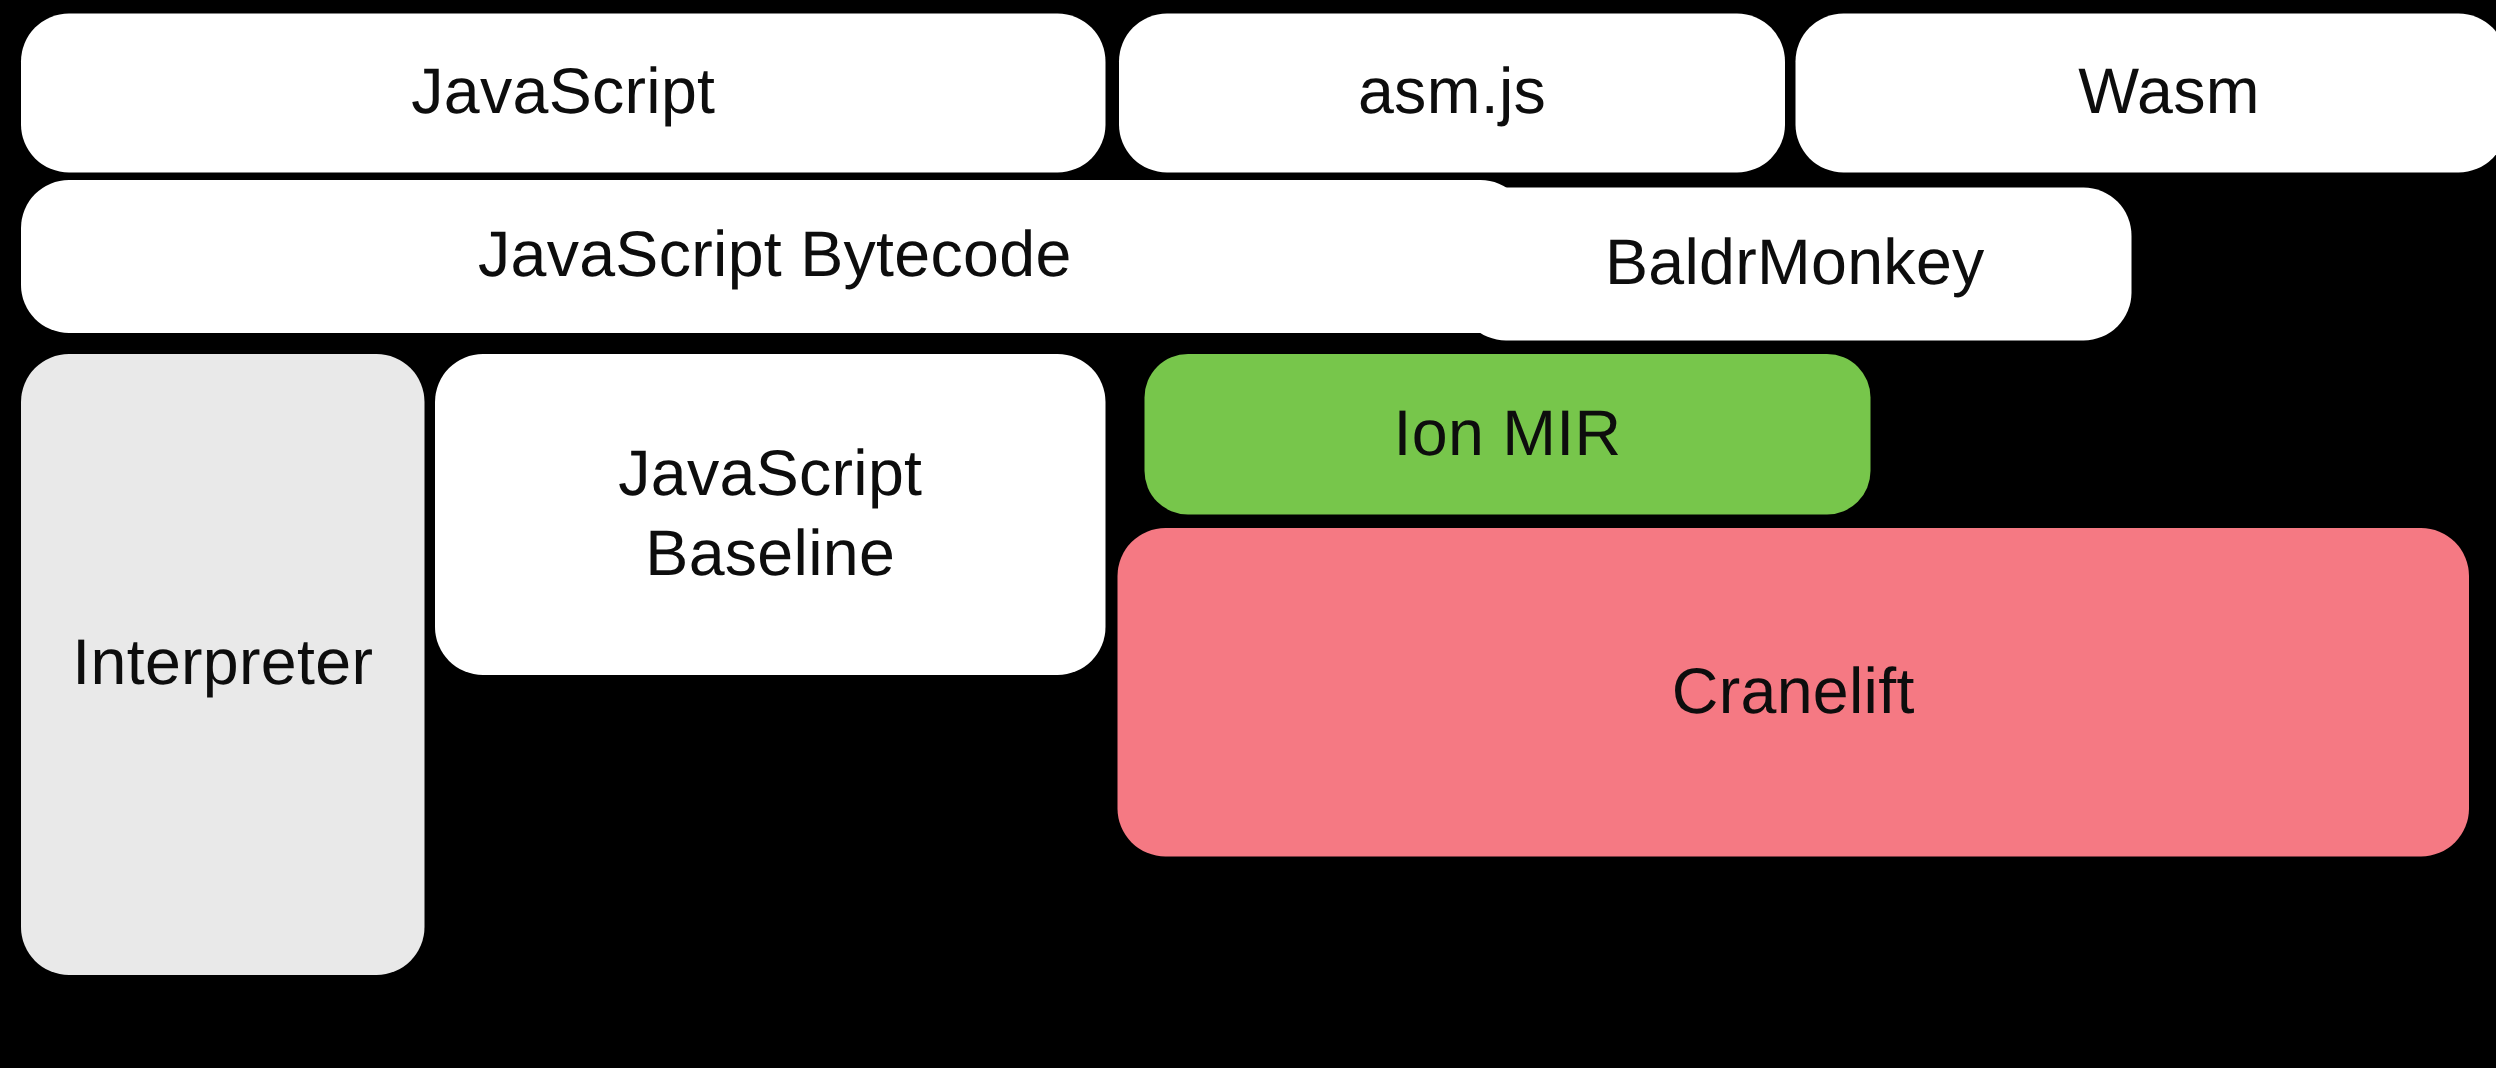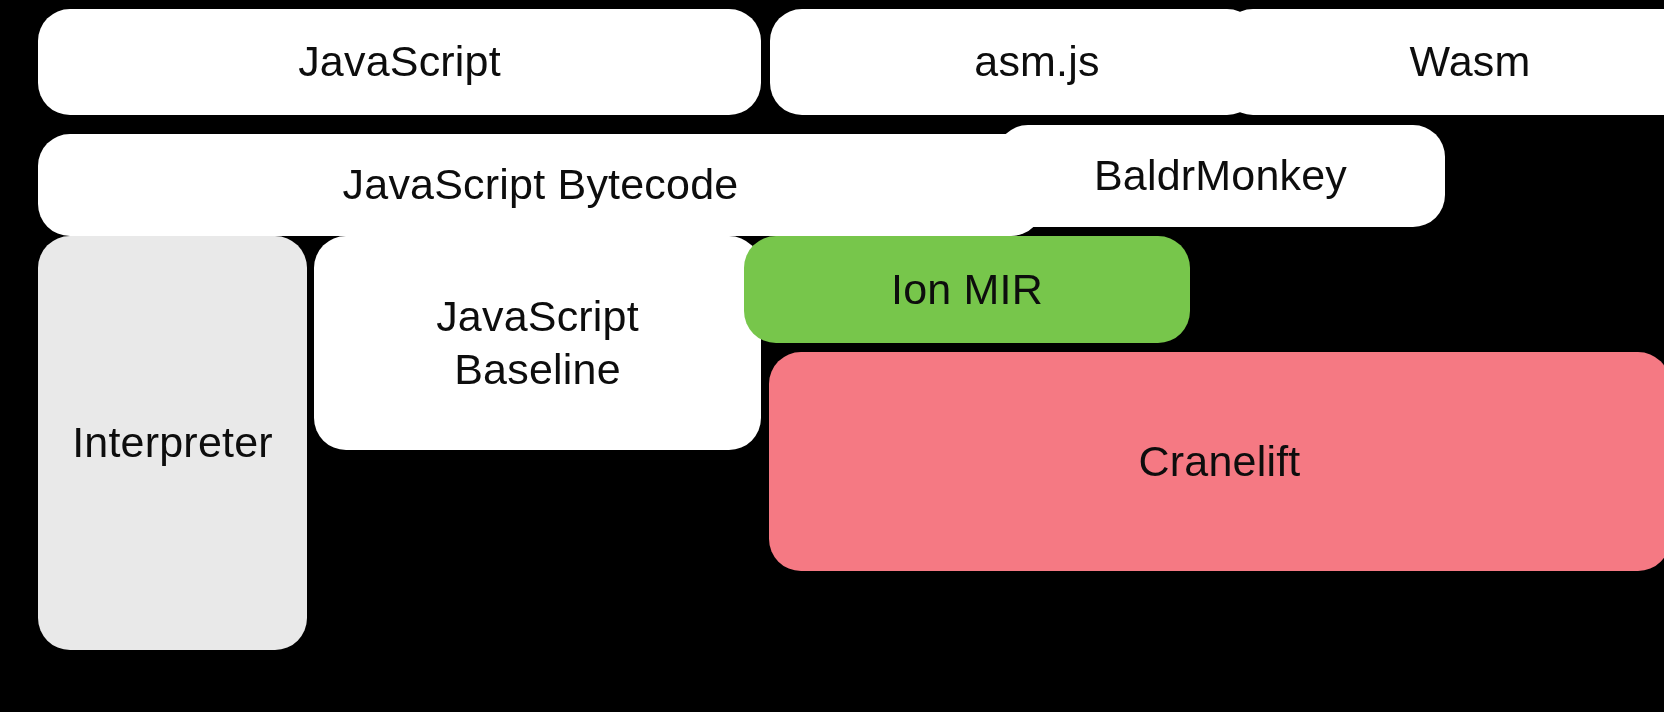--- a/index.html
+++ b/index.html
@@ -22,31 +22,30 @@
     position:absolute;
     display:flex;align-items:center;justify-content:center;
     background:var(--box-default);
     color:var(--text);
     border-radius:32px;
     font-size:43px;
     line-height:1.24;
     text-align:center;
     white-space:pre-line;
     letter-spacing:0.2px;
-    margin-left:24px;
   }
   
   .b-javascript {left:14px;  top:9px;   width:723px;  height:106px;}
-  .b-asmjs      {left:746px; top:9px;   width:444px;  height:106px;padding-left:45px;}
+  .b-asmjs      {left:746px; top:9px;   width:444px;  height:106px;}
   .b-wasm       {left:1197px;top:9px;   width:450px;  height:106px;padding-left:24px;}
-  .b-bytecode   {left:14px;  top:134px; width:1005px;  height:102px;}
+  .b-bytecode   {left:14px;  top:120px; width:1005px;  height:102px;}
   .b-baldrmonkey{left:972px; top:125px; width:449px;  height:102px;}
   .b-interpreter{left:14px;  top:236px; width:269px;  height:414px;background:var(--interpreter);}
   .b-baseline   {left:290px; top:236px; width:447px;  height:214px;}
-  .b-ionmir     {left:720px; top:236px; width:446px;  height:107px;background:var(--ion-mir);}
+  .b-ionmir     {left:763px; top:236px; width:484px;  height:107px;background:var(--ion-mir);border-radius:29px;}
   .b-cranelift  {left:745px; top:352px; width:901px;  height:219px;background:var(--cranelift);}
   .b-macro      {left:290px; top:462px; width:447px;  height:109px;}
   .b-native     {left:291px; top:578px; width:1355px; height:107px;}
 </style>
 </head>
 <body>
 
 <div class="canvas">
 
   <div class="box b-javascript">

